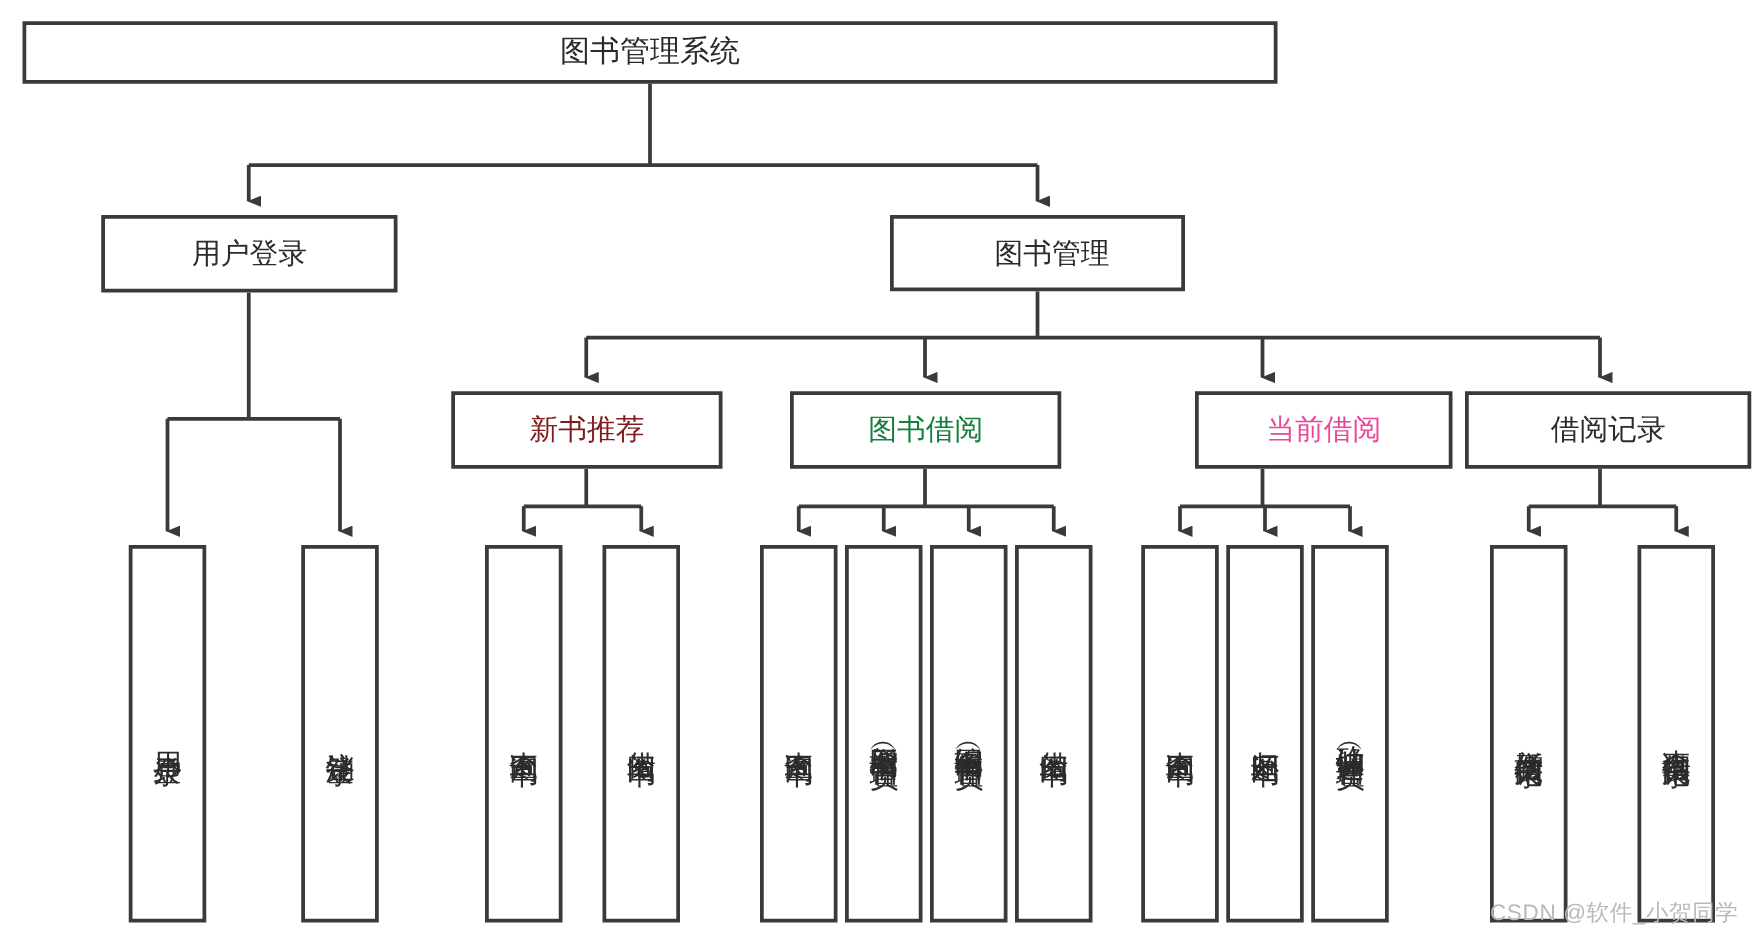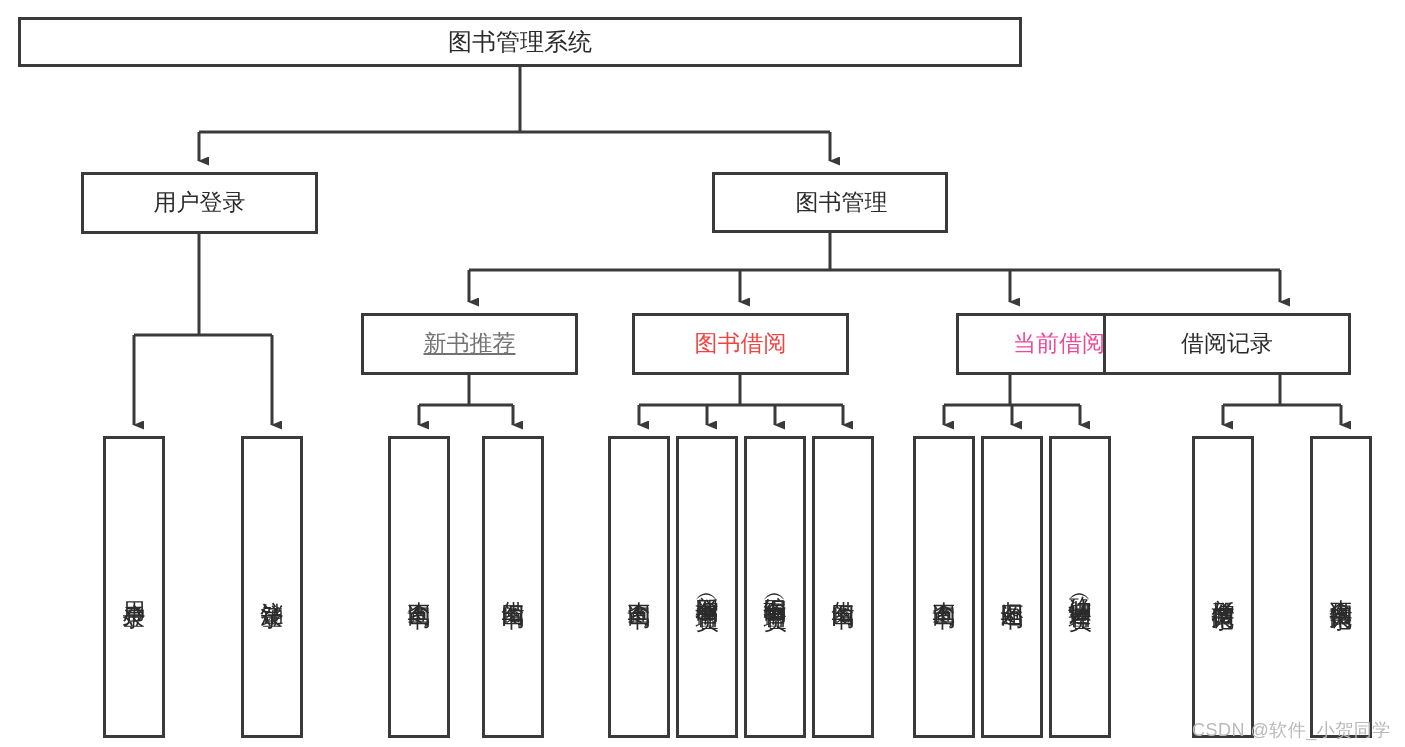--- a/index.html
+++ b/index.html
@@ -125,30 +125,30 @@
     <span>图书管理系统</span>
   </div>
 
   <div class="node horizontal" style="left: 81px; top: 172px; width: 237px; height: 62px; border-color: rgb(58, 58, 58); color: rgb(43, 43, 43);">
     <span>用户登录</span>
   </div>
   <div class="node horizontal" style="left: 712px; top: 172px; width: 236px; height: 61px; border-color: rgb(58, 58, 58); color: rgb(43, 43, 43); padding-left: 23px;">
     <span>图书管理</span>
   </div>
 
-  <div class="node horizontal" style="left: 361px; top: 313px; width: 217px; height: 62px; border-color: rgb(58, 58, 58); color: #737373; text-decoration: underline;">
+  <div class="node horizontal" style="left: 361px; top: 313px; width: 217px; height: 62px; border-color: rgb(58, 58, 58); color: #7f1d1d;">
     <span>新书推荐</span>
   </div>
-  <div class="node horizontal" style="left: 632px; top: 313px; width: 217px; height: 62px; border-color: rgb(58, 58, 58); color: #ef4444;">
+  <div class="node horizontal" style="left: 632px; top: 313px; width: 217px; height: 62px; border-color: rgb(58, 58, 58); color: #15803d;">
     <span>图书借阅</span>
   </div>
   <div class="node horizontal" style="left: 956px; top: 313px; width: 206px; height: 62px; border-color: rgb(58, 58, 58); color: #ec4899;">
     <span>当前借阅</span>
   </div>
-  <div class="node horizontal" style="left: 1103px; top: 313px; width: 248px; height: 62px; border-color: rgb(58, 58, 58); color: rgb(43, 43, 43);">
+  <div class="node horizontal" style="left: 1172px; top: 313px; width: 229px; height: 62px; border-color: rgb(58, 58, 58); color: rgb(43, 43, 43);">
     <span>借阅记录</span>
   </div>
 
   <div class="node vertical" style="left: 103px; top: 436px; width: 62px; height: 302px; border-color: rgb(58, 58, 58); color: rgb(43, 43, 43);">
     <span class="vlabel">用户登录</span>
   </div>
   <div class="node vertical" style="left: 241px; top: 436px; width: 62px; height: 302px; border-color: rgb(58, 58, 58); color: rgb(43, 43, 43);">
     <span class="vlabel">注销登录</span>
   </div>
   <div class="node vertical" style="left: 388px; top: 436px; width: 62px; height: 302px; border-color: rgb(58, 58, 58); color: rgb(43, 43, 43);">

